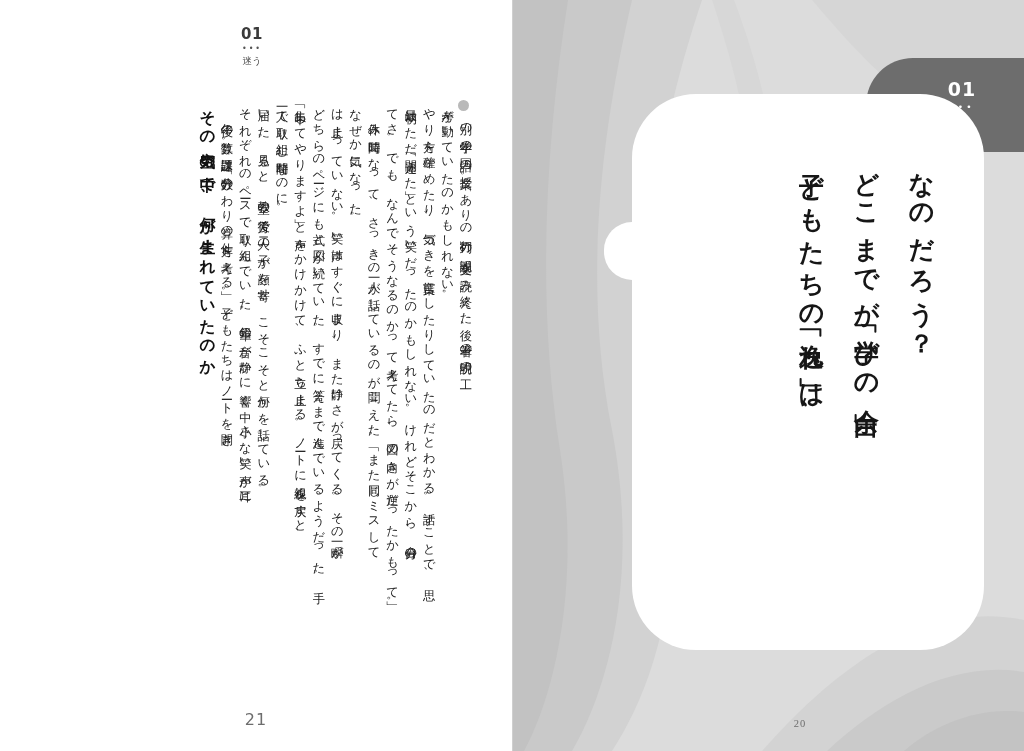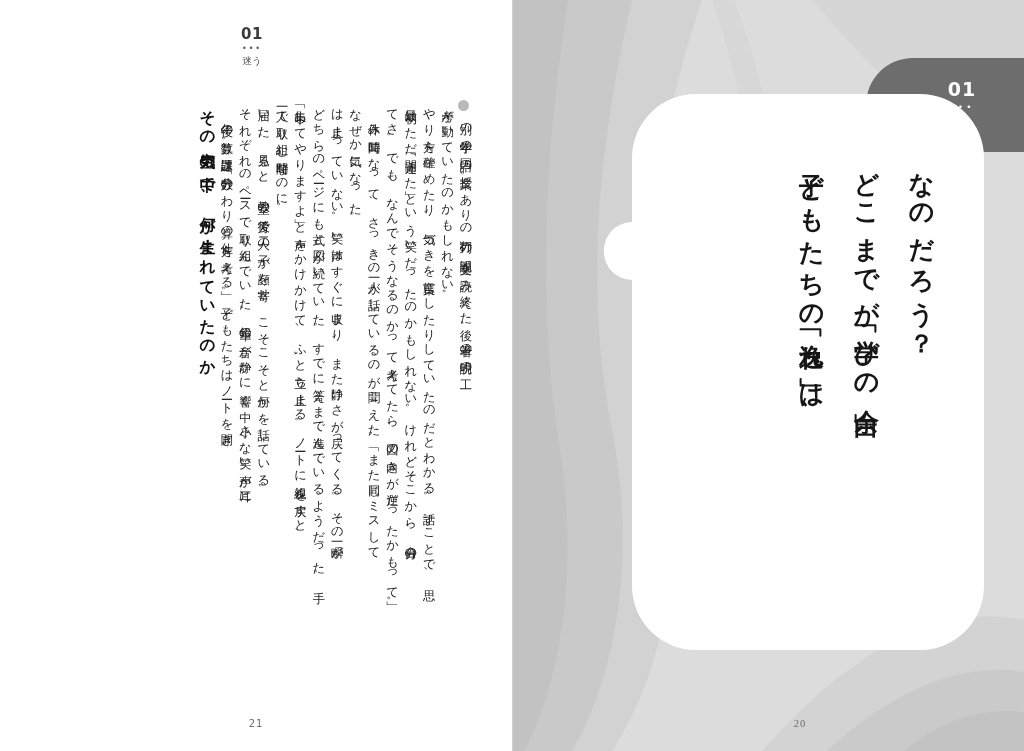--- a/index.html
+++ b/index.html
@@ -98,21 +98,21 @@
   }
   .vline.short { 
     padding-top: 14px;
   }
 
   .folio-left {
     position: absolute;
     bottom: 22px; left: 0; width: 512px;
     text-align: center;
     font-family: "DejaVu Sans", sans-serif;
-    font-size: 10px;
+    font-size: 16px;
     color: #6d6d6d;
     letter-spacing: 1px;
   }
 
   
   .page-right {
     position: relative;
     width: 512px; height: 751px;
     overflow: hidden;
     background: #dcdcdc;

